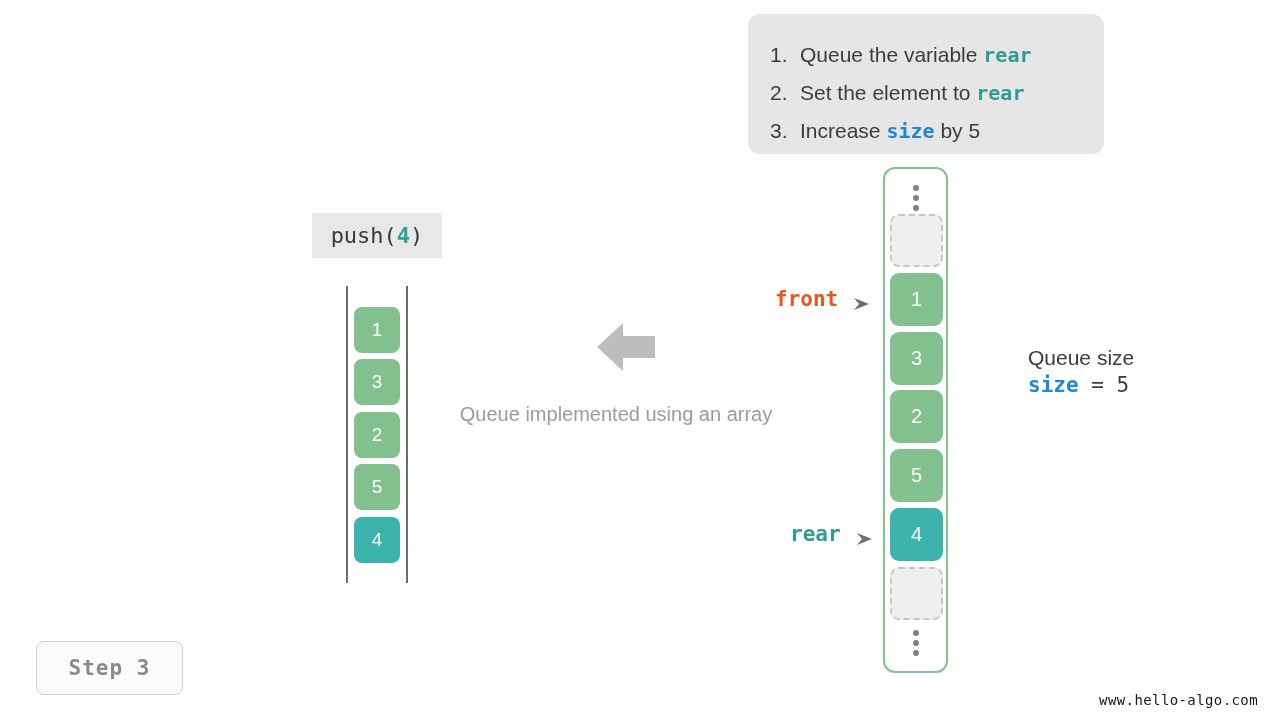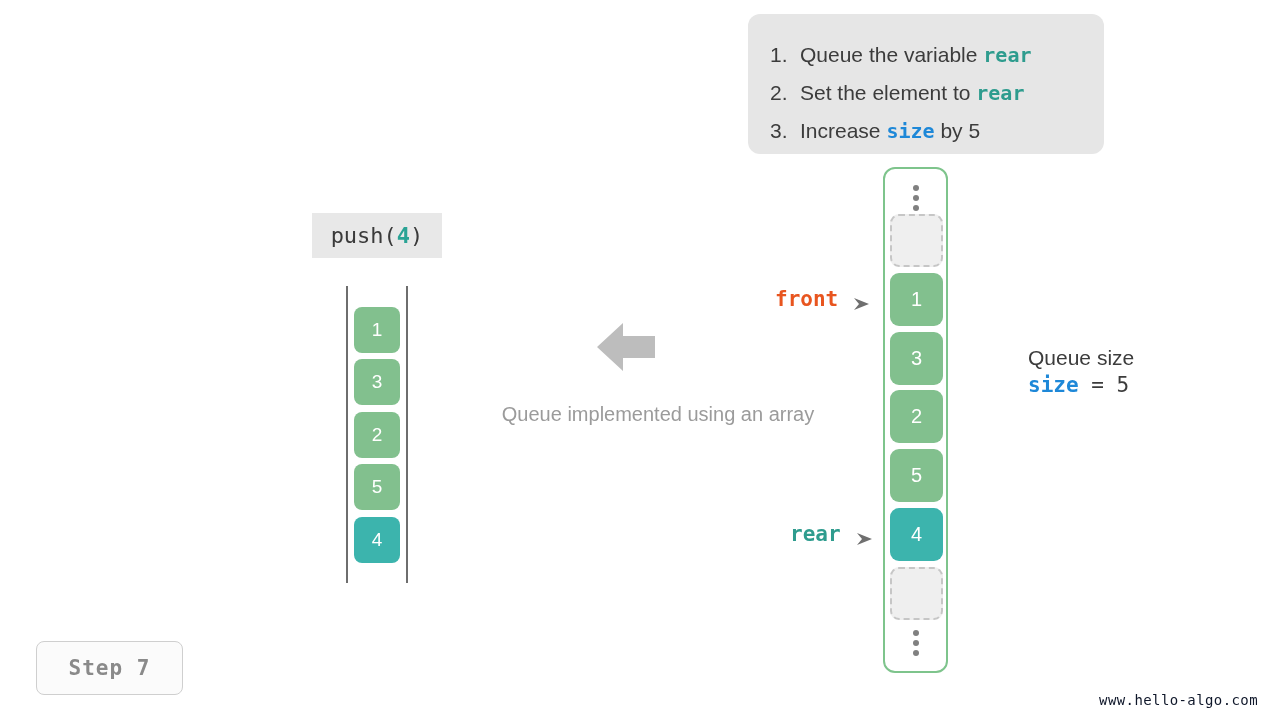--- a/index.html
+++ b/index.html
@@ -110,21 +110,21 @@
   
   #center-arrow {
     position: absolute;
     left: 597px;
     top: 322px;
     width: 58px;
     height: 50px;
   }
   #center-caption {
     position: absolute;
-    left: 473px;
+    left: 431px;
     top: 403px;
     width: 370px;
     text-align: center;
     font-size: 20px;
     color: #9b9b9b;
     white-space: nowrap;
   }
 
   
   #right-array {
@@ -357,17 +357,17 @@
 
   <div id="size-readout">
     <div class="label">Queue size</div>
     <div class="expr">
       <span class="var">size</span>
       <span>=</span>
       <span>5</span>
     </div>
   </div>
 
-  <div id="step-badge">Step 7</div>
+  <div id="step-badge">Step 3</div>
 
   <div id="watermark">www.hello-algo.com</div>
 
 </div>
 
 </body></html>

